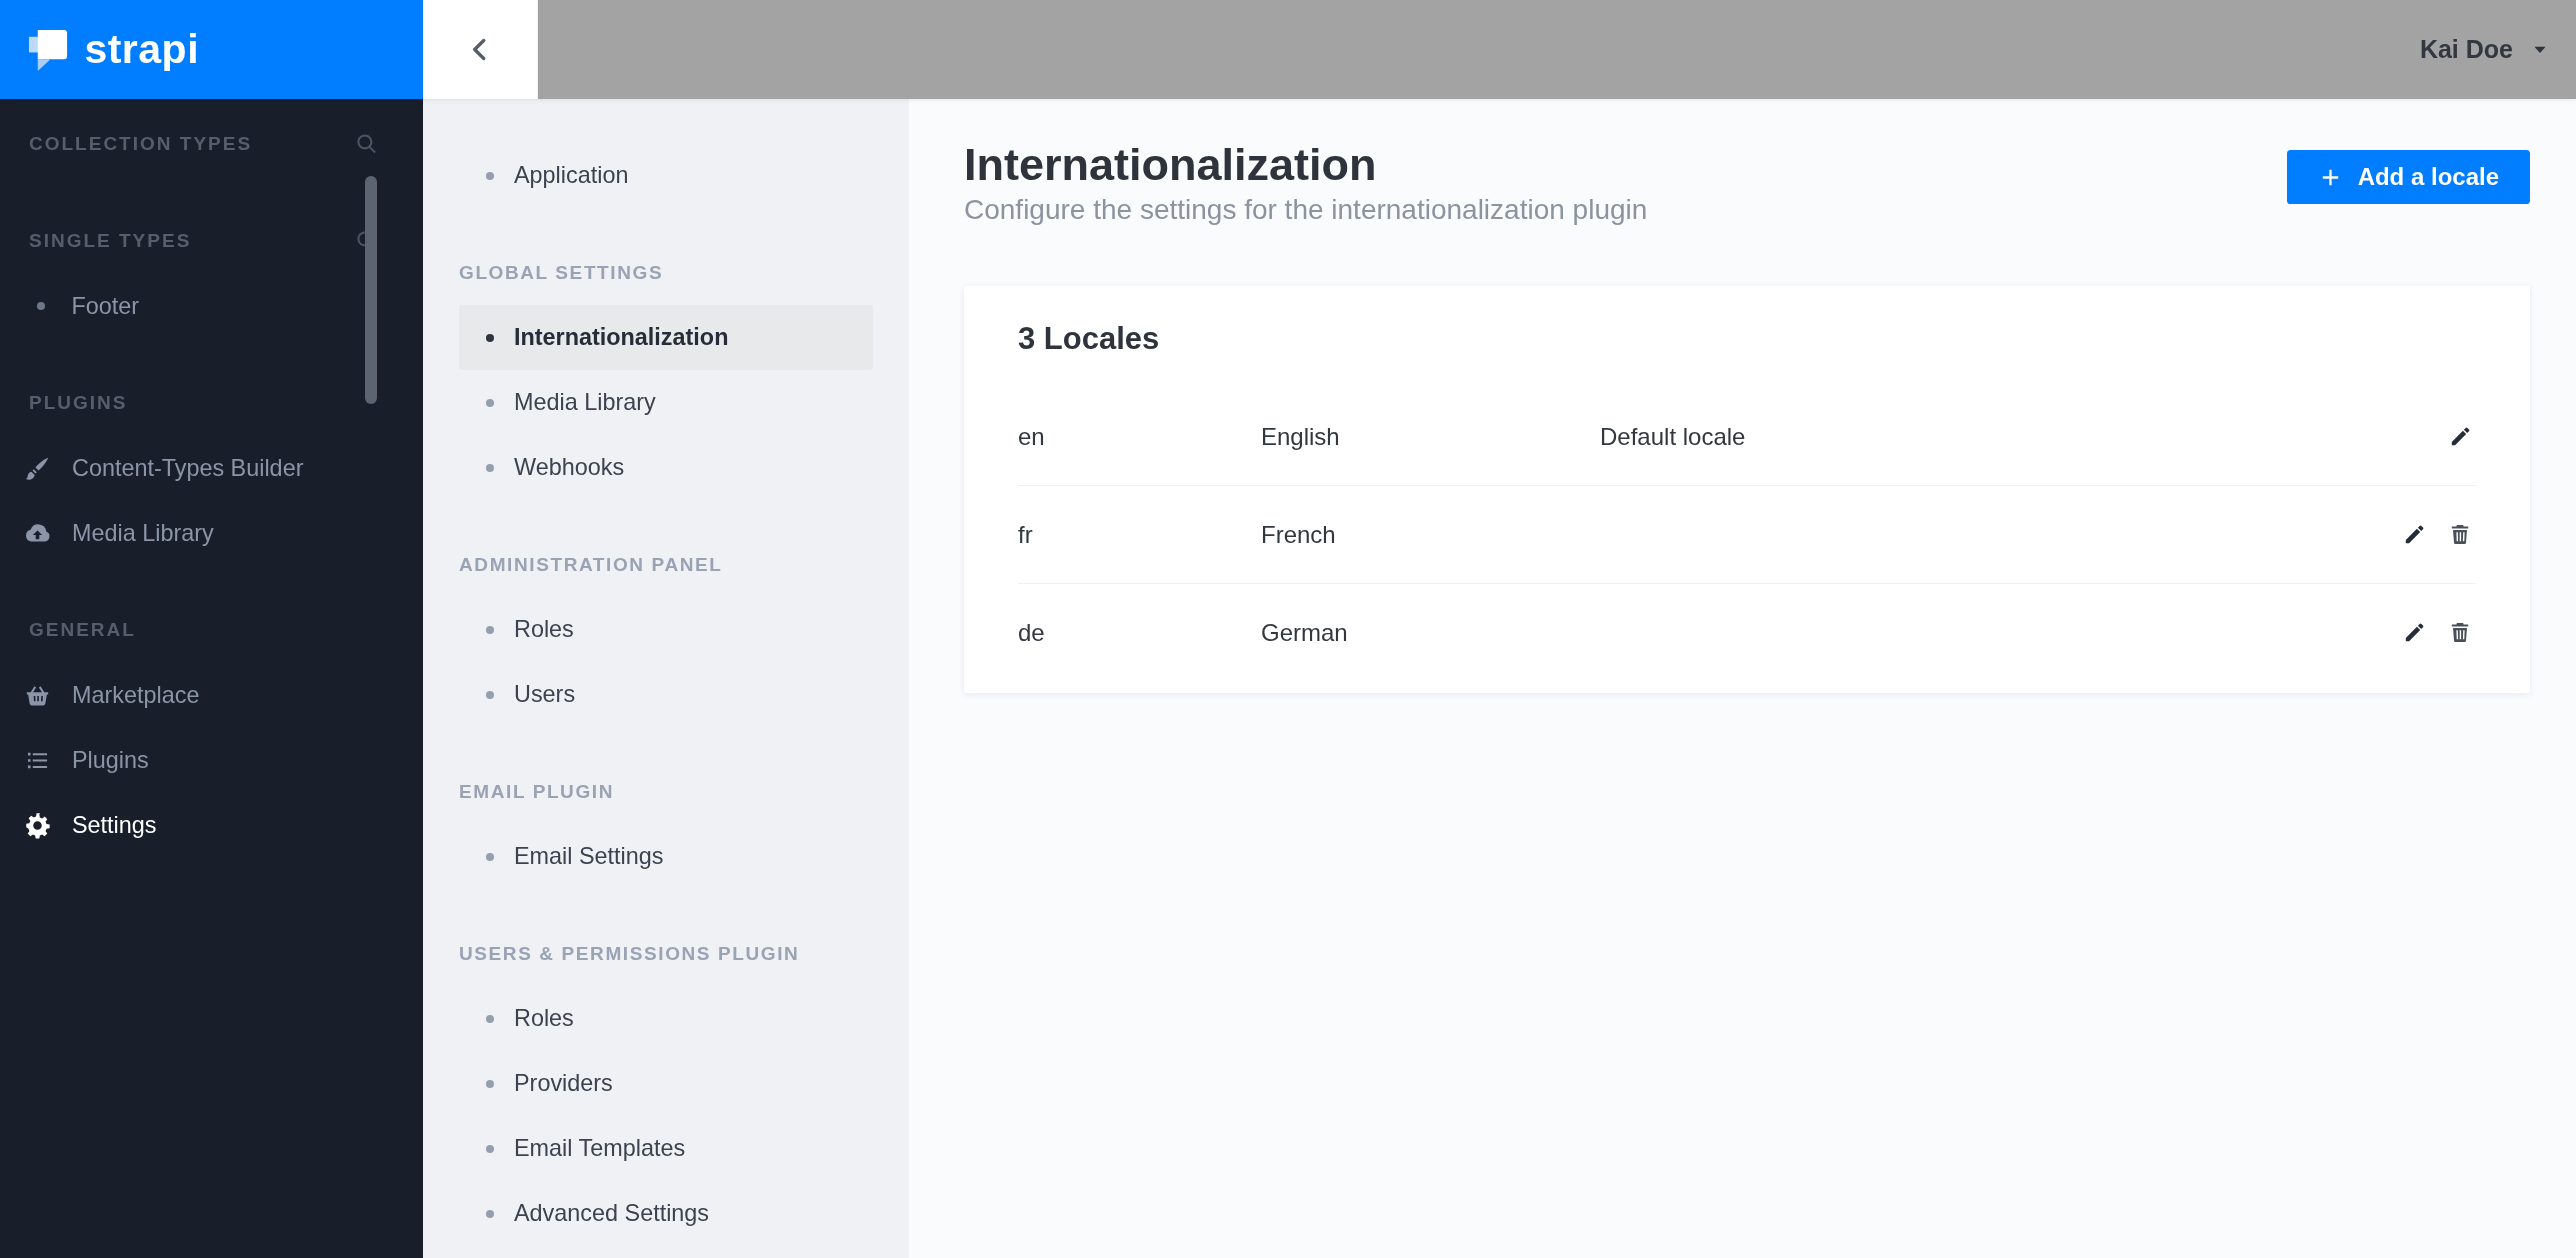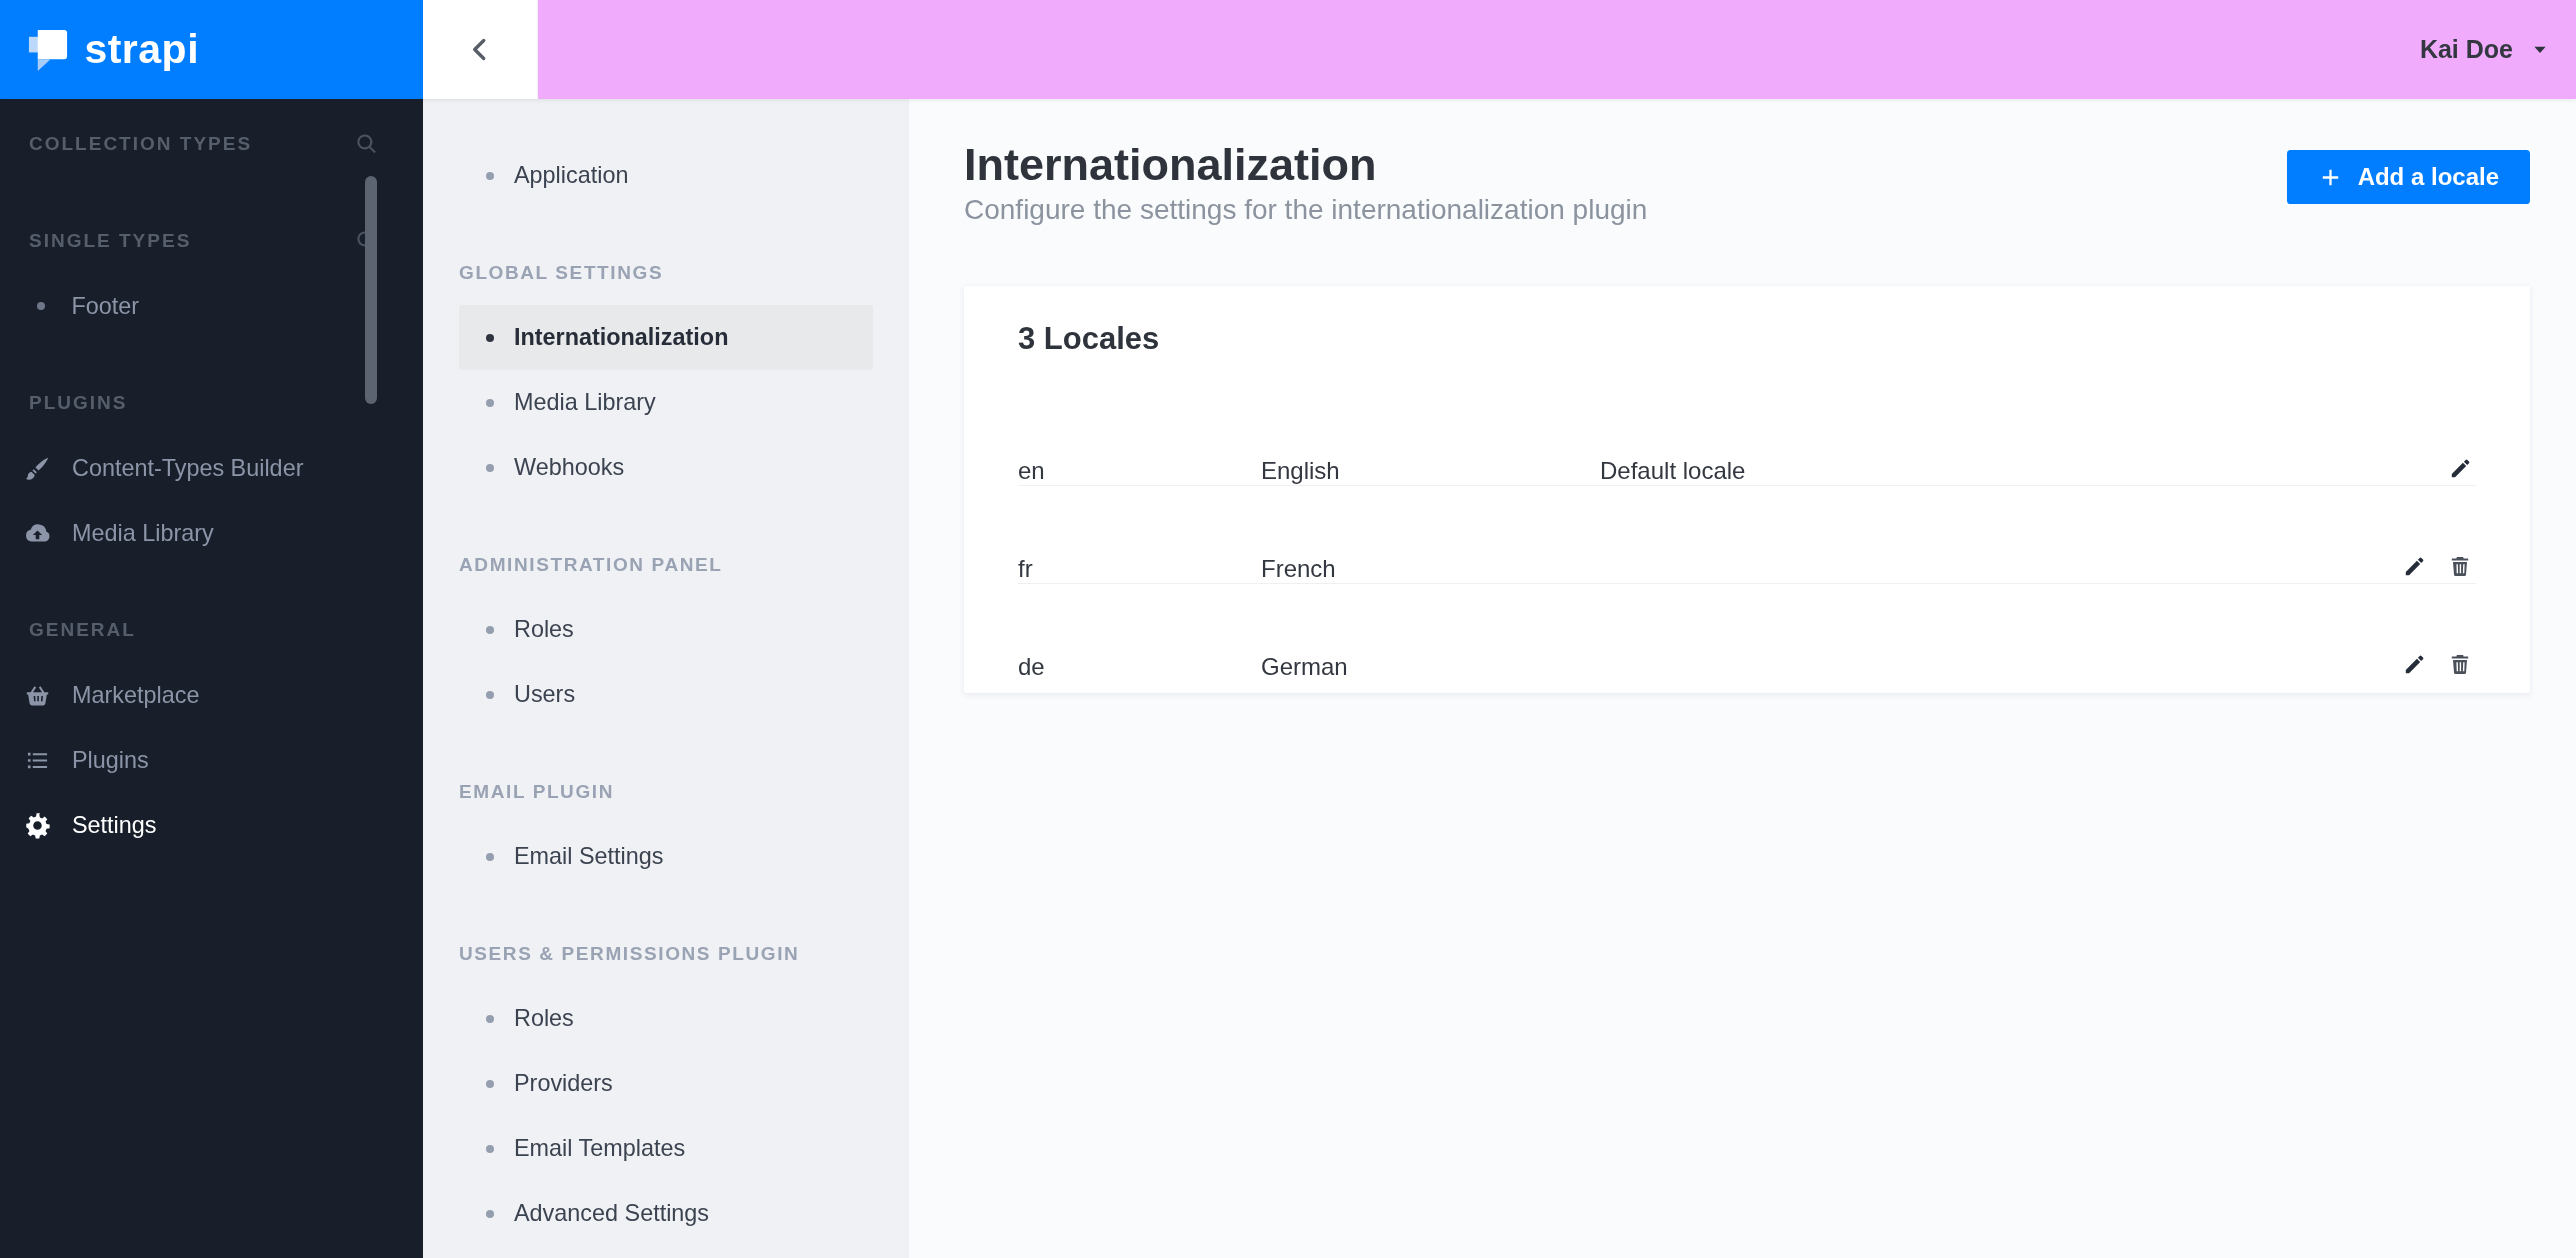--- a/index.html
+++ b/index.html
@@ -5,21 +5,21 @@
   html, body { margin:0; padding:0; overflow:hidden; }
   body {
     width:2576px; height:1259px; position:relative;
     background:#fafbfd;
     font-family:"Liberation Sans", sans-serif;
     color:#333740;
   }
   .icon svg { display:block; }
 
   
-  .top-header { position:absolute; left:0; top:0; width:2576px; height:99px; background:#f0abfc;
+  .top-header { position:absolute; left:0; top:0; width:2576px; height:99px; background:#a3a3a3;
     box-shadow:0 0.9px 4.5px rgba(25,35,60,.10); z-index:10; }
   .logo-box { position:absolute; left:0; top:0; width:423px; height:99px; background:#007eff;
     display:flex; align-items:center; padding-left:27px; box-sizing:border-box; gap:14.4px; cursor:pointer; }
   .logo-icon svg { width:43px; height:43px; display:block; }
   .logo-text { color:#fff; font-size:41px; font-weight:700; letter-spacing:0.5px; }
   .back-box { position:absolute; left:423px; top:0; width:115px; height:99px; background:#fff;
     border-right:0.9px solid #f0f1f3; display:flex; align-items:center; justify-content:center;
     cursor:pointer; color:#585e68; box-sizing:border-box; }
   .back-box svg { width:31px; height:31px; }
   .user-box { position:absolute; right:27px; top:0; height:99px; display:flex; align-items:center; gap:18px; cursor:pointer; }
@@ -67,21 +67,21 @@
   .add-btn { position:absolute; top:51px; right:46px; height:54px; padding:0 31px;
     background:#007eff; color:#fff; border:none; border-radius:3.6px;
     font-size:24px; font-weight:600; font-family:inherit;
     display:flex; align-items:center; gap:14.4px; cursor:pointer; }
   .add-btn .icon svg { width:25px; height:25px; }
 
   .card { position:absolute; left:55px; top:187px; width:1566px; height:407px; background:#fff;
     border-radius:2.7px; box-shadow:0 1.8px 6.3px rgba(45,70,120,.09); box-sizing:border-box; }
   .card-title { margin:0; padding:36px 54px 0; font-size:31px; line-height:34px; font-weight:700; color:#2f343c; }
   .rows { margin-top:32px; }
-  .locale-row { height:97px; margin:0 54px; display:flex; align-items:flex-end; border-bottom:0.9px solid #f0f0f2; }
+  .locale-row { height:97px; margin:0 54px; display:flex; align-items:center; border-bottom:0.9px solid #f0f0f2; }
   .locale-row:last-child { border-bottom:none; }
   .col-code { width:243px; font-size:24px; color:#333740; }
   .col-name { width:339px; font-size:24px; color:#333740; }
   .col-note { flex:1; font-size:24px; color:#333740; }
   .row-actions { display:flex; align-items:center; gap:15.3px; }
   .icon-btn { background:none; border:none; padding:3.6px; margin:0; cursor:pointer; display:flex; }
   .icon-btn svg { width:24px; height:24px; }
   .icon-btn.edit { color:#262d3a; }
   .icon-btn.delete { color:#4a5059; }
 </style>

